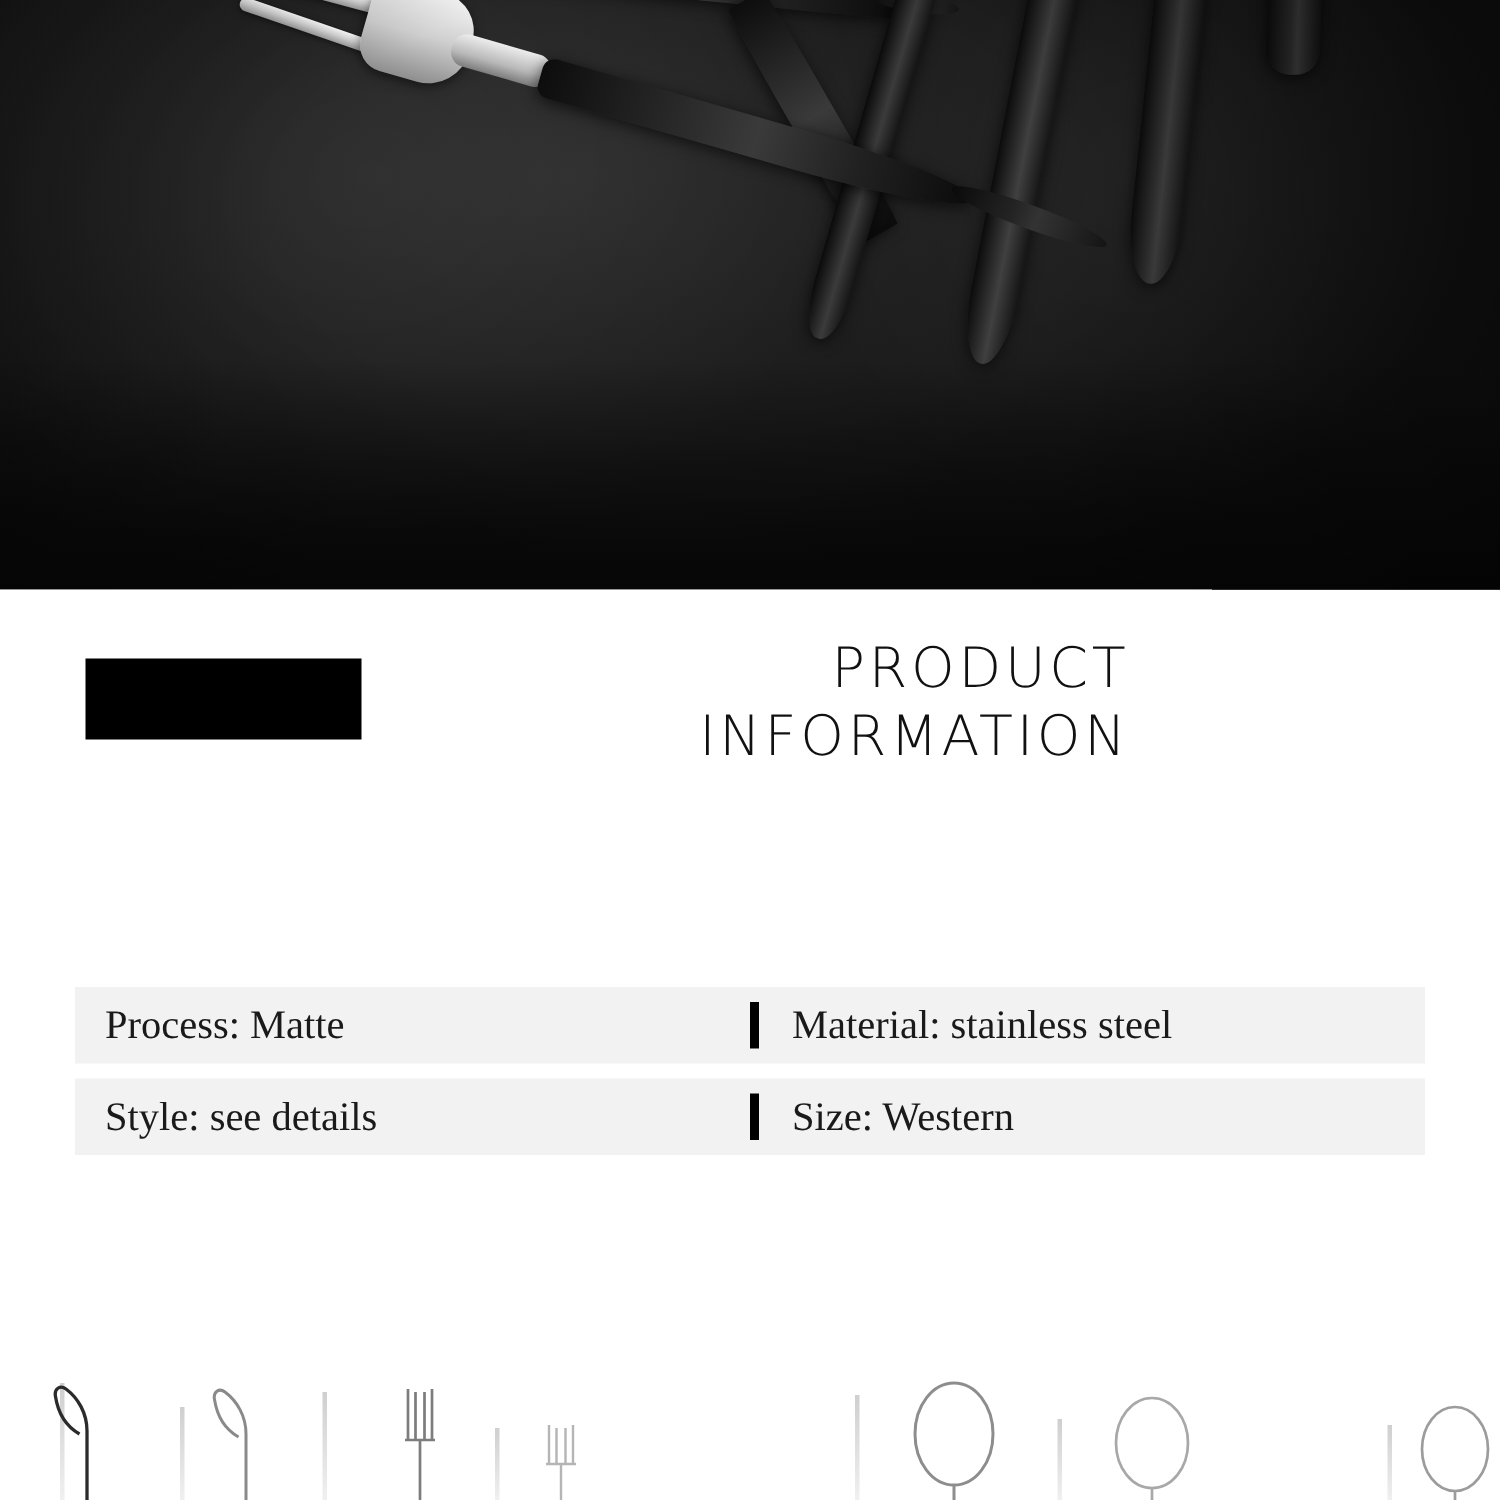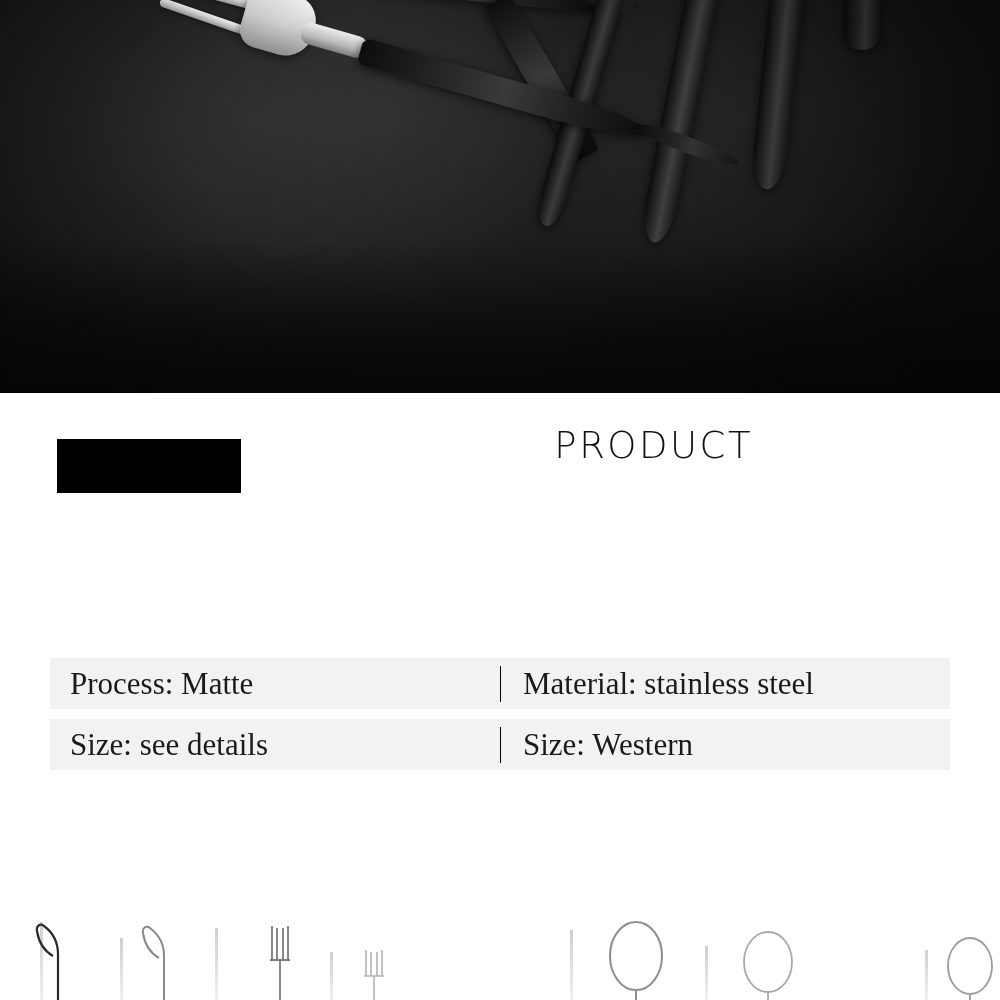--- a/index.html
+++ b/index.html
@@ -143,27 +143,27 @@
     display: flex;
     background: #f2f2f2;
     margin-bottom: 10px;
     height: 51px;
     align-items: center;
   }
   .spec-cell {
     flex: 0 0 50%;
     box-sizing: border-box;
     padding-left: 20px;
-    font-size: 31px;
+    font-size: 27px;
     color: #1a1a1a;
     font-family: "Liberation Serif", serif;
     white-space: nowrap;
   }
   .spec-cell.second {
-    border-left: 1px solid #000000;
+    border-left: 6px solid #000000;
     padding-left: 22px;
   }
   .spec-row.full .spec-cell {
     flex: 0 0 100%;
     border-left: none;
   }
 
   
   .sketch {
     position: relative;
@@ -235,31 +235,32 @@
   <div class="hero-floor"></div>
   <div class="hero-vignette"></div>
 </div>
 
 <div class="info">
 
   <div class="black-bar"></div>
 
   <div class="titles">
     <div class="title-line">PRODUCT</div>
+    <div class="title-line">INFORMATION</div>
   </div>
 
   <div class="specs">
 
     <div class="spec-row">
       <div class="spec-cell">Process: Matte</div>
       <div class="spec-cell second">Material: stainless steel</div>
     </div>
 
     <div class="spec-row">
-      <div class="spec-cell">Size: see details</div>
+      <div class="spec-cell">Style: see details</div>
       <div class="spec-cell second">Size: Western</div>
     </div>
 
 
   </div>
 </div>
 
 <div class="sketch">
 
   <div class="sk-stem" style="left:40px;  height:78px;"></div>

